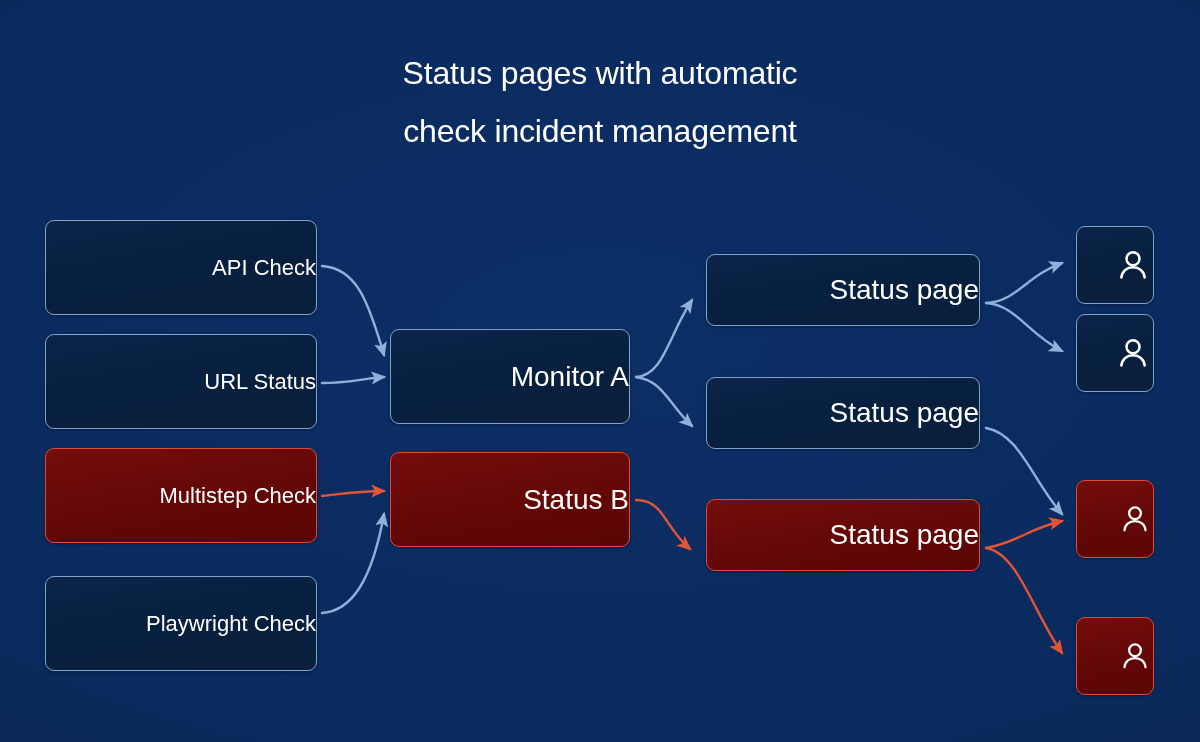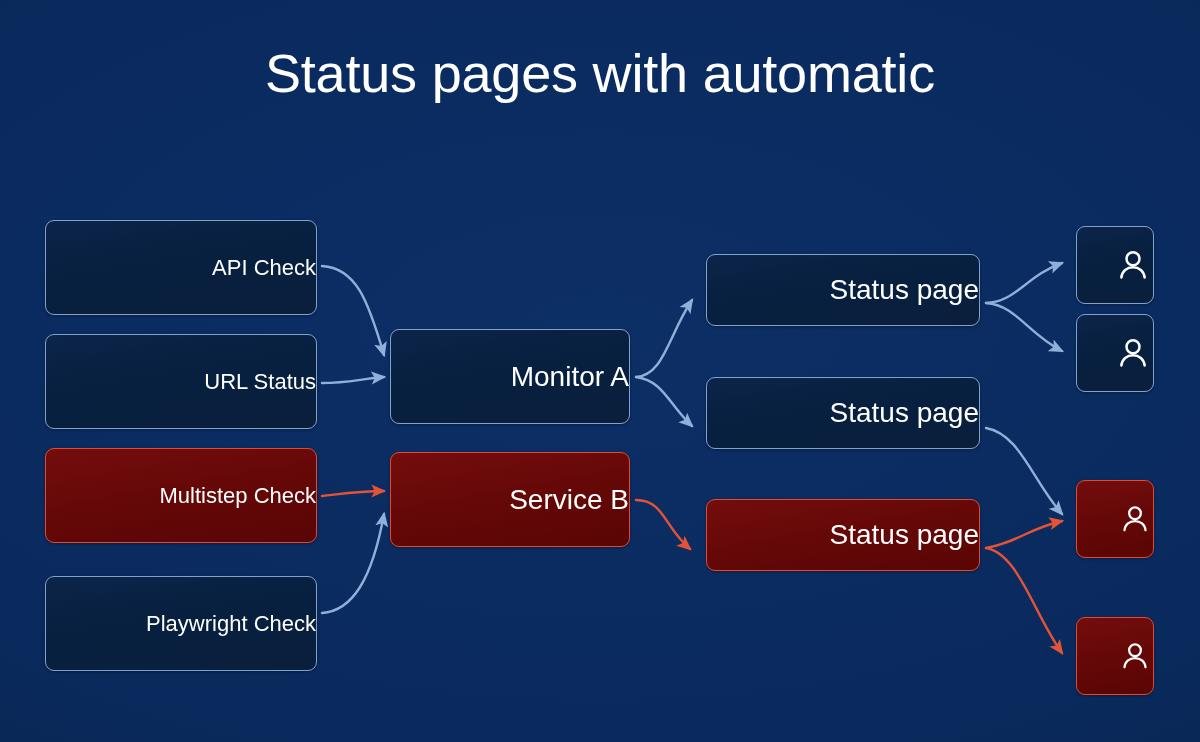--- a/index.html
+++ b/index.html
@@ -19,21 +19,21 @@
   }
 
   
   #title {
     position: absolute;
     left: 0;
     top: 44px;
     width: 1200px;
     text-align: center;
     color: #ffffff;
-    font-size: 54px;
+    font-size: 32px;
     line-height: 58px;
     font-weight: 400;
     letter-spacing: -0.2px;
     user-select: none;
   }
   #title .line { display: block; }
 
   
   #edges {
     position: absolute;
@@ -79,20 +79,21 @@
   .user-node { width: 78px; height: 78px; left: 1076px; border-radius: 9px; }
   .user-node svg { width: 40px; height: 40px; display: block; }
 </style>
 </head>
 <body>
 
 <div id="stage">
 
   <div id="title">
     <span class="line">Status pages with automatic</span>
+    <span class="line">check incident management</span>
   </div>
 
   <svg id="edges" viewBox="0 0 1200 742" xmlns="http://www.w3.org/2000/svg">
     <defs>
       <marker id="ah-blue" viewBox="0 0 10 10" refX="8.5" refY="5" markerWidth="6.2" markerHeight="6.2" orient="auto-start-reverse">
         <path d="M 0 0.6 L 10 5 L 0 9.4 L 2.2 5 Z" fill="#8fb0d8"></path>
       </marker>
       <marker id="ah-red" viewBox="0 0 10 10" refX="8.5" refY="5" markerWidth="6.2" markerHeight="6.2" orient="auto-start-reverse">
         <path d="M 0 0.6 L 10 5 L 0 9.4 L 2.2 5 Z" fill="#e35336"></path>
       </marker>
@@ -136,21 +137,21 @@
     <span class="label">Multistep Check</span>
   </div>
   <div class="node blue check-node" style="top:576px;">
     <span class="label">Playwright Check</span>
   </div>
 
   <div class="node blue service-node" style="top:329px;">
     <span class="label">Monitor A</span>
   </div>
   <div class="node red service-node" style="top:452px;">
-    <span class="label">Service B</span>
+    <span class="label">Status B</span>
   </div>
 
   <div class="node blue status-node" style="top:254px;">
     <span class="label">Status page</span>
   </div>
   <div class="node blue status-node" style="top:377px;">
     <span class="label">Status page</span>
   </div>
   <div class="node red status-node" style="top:499px;">
     <span class="label">Status page</span>

